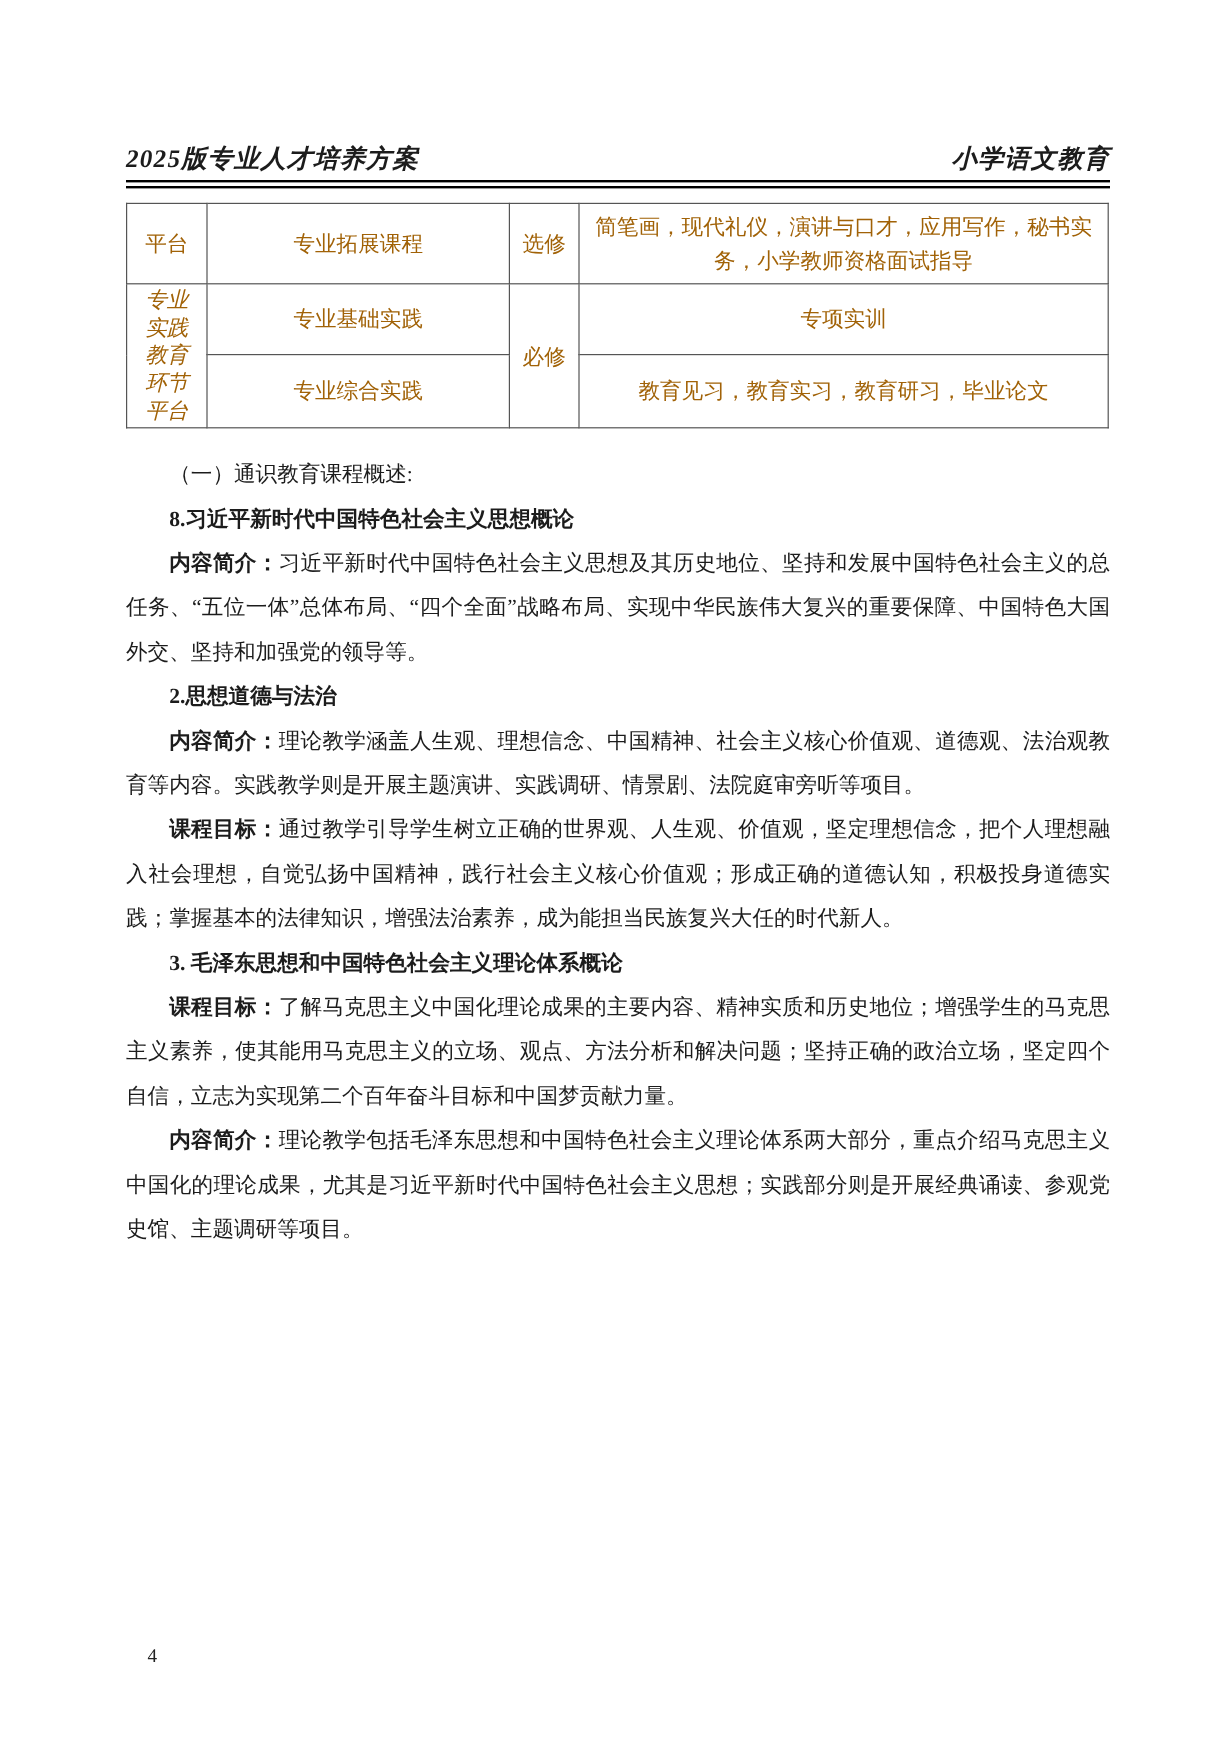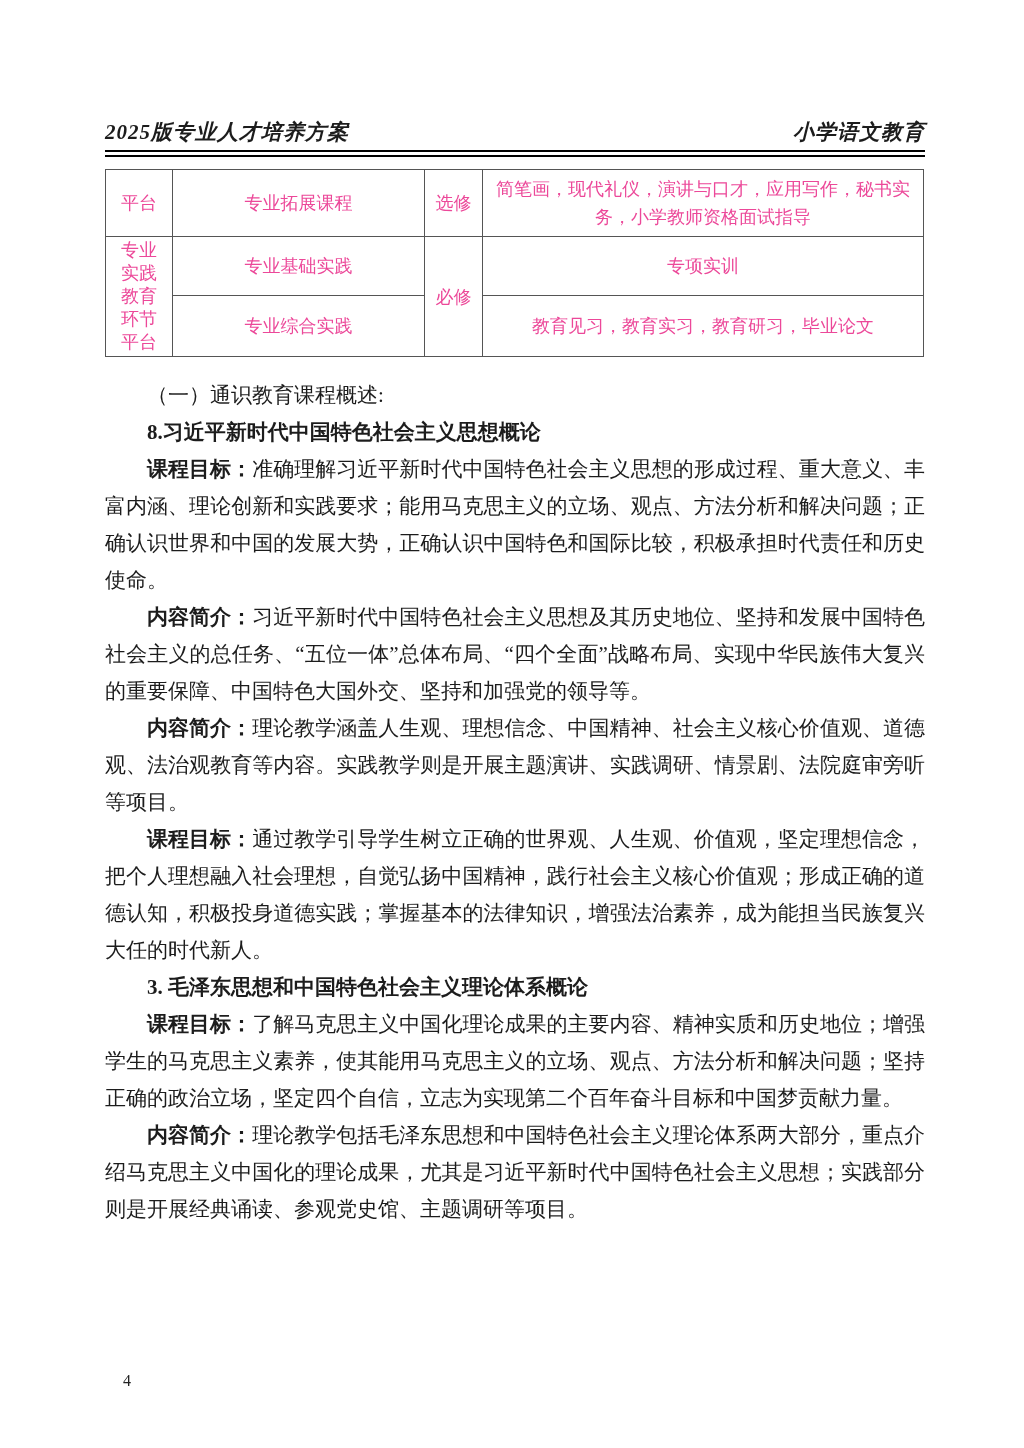--- a/index.html
+++ b/index.html
@@ -17,34 +17,34 @@
   .hdr .title {
     font-size: 21px; font-weight: bold; font-style: italic;
     letter-spacing: 1px; white-space: nowrap;
   }
   .rule { margin-top: 4px; height: 3px; border-top: 2px solid #000; border-bottom: 2px solid #000; }
 
   
   table.curr {
     margin-top: 12px; width: 818px;
     border-collapse: collapse; table-layout: fixed;
-    font-size: 18px; color: #ec4899;
+    font-size: 18px; color: #a16207;
   }
   table.curr td { border: 1px solid #555; text-align: center; vertical-align: middle; padding: 2px 4px; }
   td.c4 { text-align: left; padding: 4px 10px; line-height: 28px; }
   td.top { vertical-align: top; padding-top: 8px; }
-  .vstack { width: 2em; margin: 0 auto; line-height: 23px; word-break: break-all; text-align: center; }
+  .vstack { width: 2em; margin: 0 auto; line-height: 23px; word-break: break-all; text-align: center; font-style: italic; }
   tr.r1 { height: 67px; }
   tr.r2 { height: 58px; }
   tr.r3 { height: 59px; }
 
   
   main.doc { margin-top: 20px; }
   main.doc p {
-    margin: 0; font-size: 21px; line-height: 37px;
+    margin: 0; font-size: 18px; line-height: 37px;
     text-align: justify; text-indent: 2em;
   }
   p.h { font-weight: bold; }
   span.lbl { font-weight: bold; }
 
   .pagenum { position: absolute; left: 123px; top: 1372px; font-size: 16px; color: #222; }
 </style>
 </head>
 <body>
 
@@ -83,23 +83,23 @@
           <td class="c2">专业综合实践</td>
           <td class="c4">教育见习，教育实习，教育研习，毕业论文</td>
         </tr>
       </tbody>
     </table>
 
     <main class="doc">
       <p>（一）通识教育课程概述:</p>
 
       <p class="h">8.习近平新时代中国特色社会主义思想概论</p>
-      <p><span class="lbl">课程目标：</span><span>准确理解习近平新时代中国特色社会主义思想的形成过程、重大意义、丰富内涵、理论创新和实践要求；能用马克思主义的立场、观点、方法分析和解决问题；正确认识世界和中国的发展大势，正确认识中国特色和国际比较，积极承担时代责任和历史使命。</span></p>
       <p><span class="lbl">内容简介：</span><span>习近平新时代中国特色社会主义思想及其历史地位、坚持和发展中国特色社会主义的总任务、“五位一体”总体布局、“四个全面”战略布局、实现中华民族伟大复兴的重要保障、中国特色大国外交、坚持和加强党的领导等。</span></p>
 
+      <p class="h">2.思想道德与法治</p>
       <p><span class="lbl">内容简介：</span><span>理论教学涵盖人生观、理想信念、中国精神、社会主义核心价值观、道德观、法治观教育等内容。实践教学则是开展主题演讲、实践调研、情景剧、法院庭审旁听等项目。</span></p>
       <p><span class="lbl">课程目标：</span><span>通过教学引导学生树立正确的世界观、人生观、价值观，坚定理想信念，把个人理想融入社会理想，自觉弘扬中国精神，践行社会主义核心价值观；形成正确的道德认知，积极投身道德实践；掌握基本的法律知识，增强法治素养，成为能担当民族复兴大任的时代新人。</span></p>
 
       <p class="h">3. 毛泽东思想和中国特色社会主义理论体系概论</p>
       <p><span class="lbl">课程目标：</span><span>了解马克思主义中国化理论成果的主要内容、精神实质和历史地位；增强学生的马克思主义素养，使其能用马克思主义的立场、观点、方法分析和解决问题；坚持正确的政治立场，坚定四个自信，立志为实现第二个百年奋斗目标和中国梦贡献力量。</span></p>
       <p><span class="lbl">内容简介：</span><span>理论教学包括毛泽东思想和中国特色社会主义理论体系两大部分，重点介绍马克思主义中国化的理论成果，尤其是习近平新时代中国特色社会主义思想；实践部分则是开展经典诵读、参观党史馆、主题调研等项目。</span></p>
     </main>
 
   </div>
 

